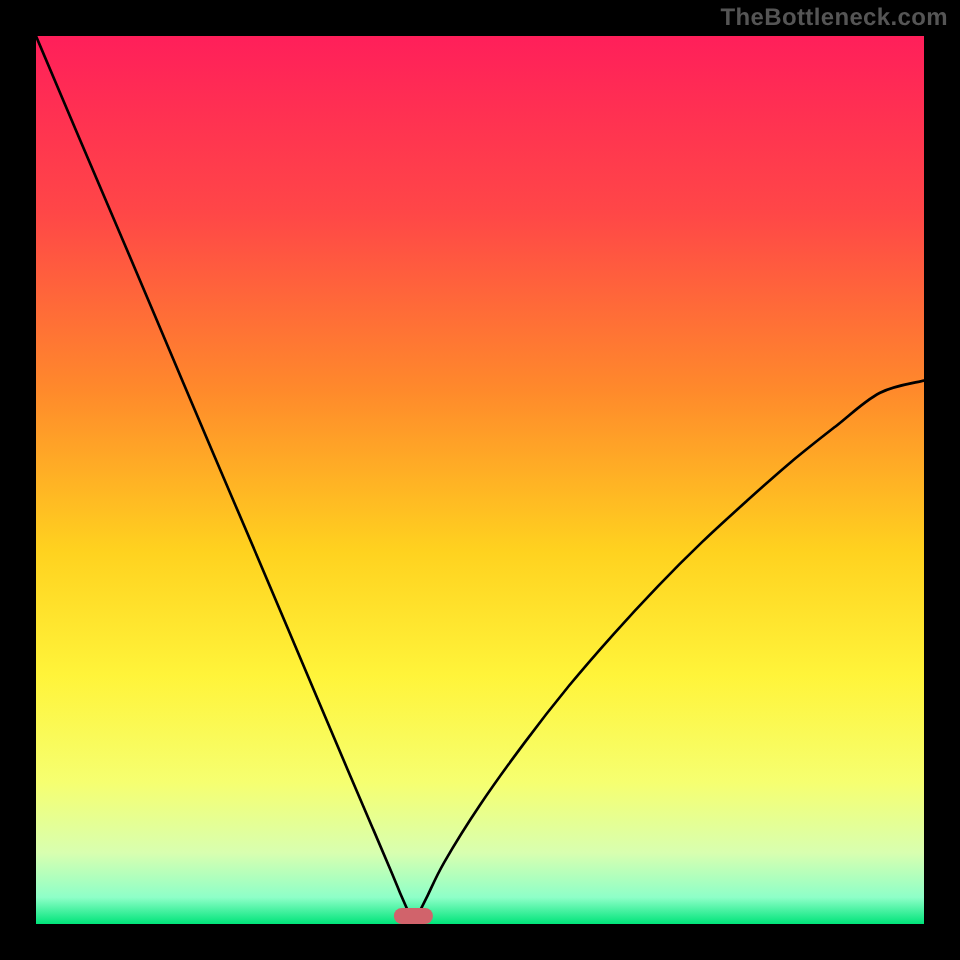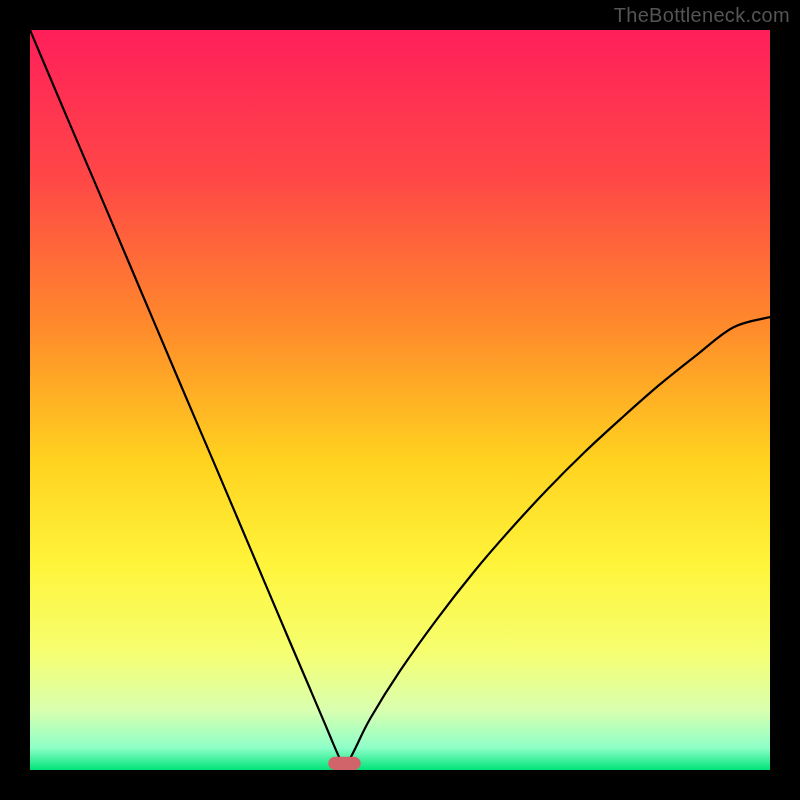--- a/index.html
+++ b/index.html
@@ -17,21 +17,21 @@
     height: 800px;
     background: #000;
   }
   .watermark {
     position: absolute;
     top: 4px;
     right: 10px;
     color: #555;
     font-size: 20px;
     letter-spacing: 0.3px;
-    font-weight: 400;
+    font-weight: 700;
     z-index: 10;
   }
   .plot-area {
     position: absolute;
     left: 30px;
     top: 30px;
     width: 740px;
     height: 740px;
   }
   .plot-area svg {

